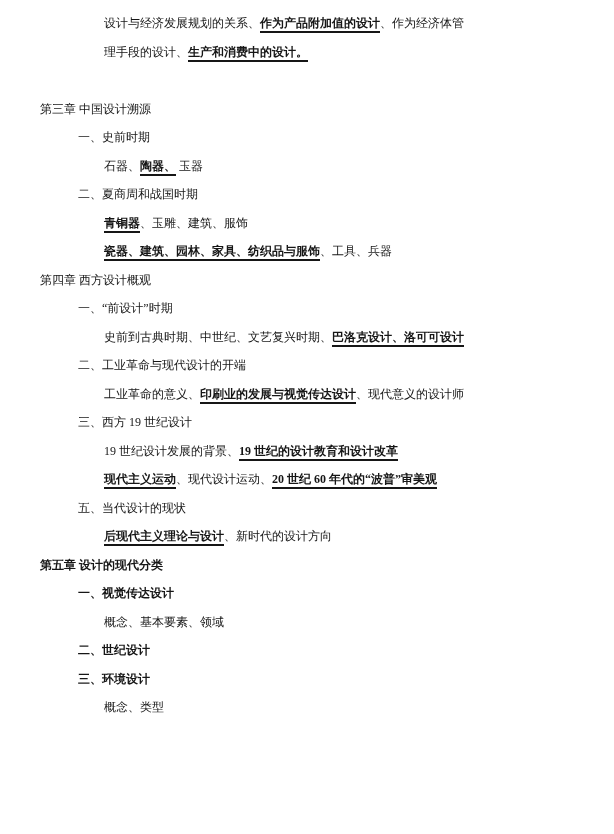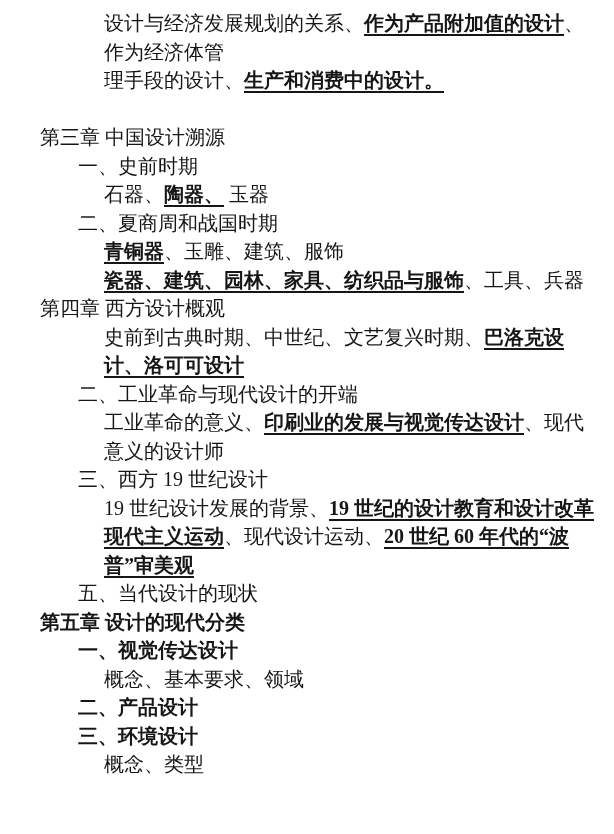--- a/index.html
+++ b/index.html
@@ -9,21 +9,21 @@
   }
   body {
     width: 614px;
     height: 834px;
     overflow: hidden;
     font-family: "Liberation Serif", "DejaVu Serif", serif;
     color: #161616;
   }
   .doc {
     padding: 9px 20px 16px 40px;
-    font-size: 20px;
+    font-size: 12px;
     line-height: 28.5px;
   }
   .line {
     white-space: pre-wrap;
   }
   .line.chapter { margin-left: 0; }
   .line.item    { margin-left: 38px; }
   .line.content { margin-left: 64px; }
   .line.gap-blank   { margin-top: 28.5px; }  
   .line.gap-section { }    
@@ -40,26 +40,28 @@
 <div class="doc" id="doc">
     <div class="line content"><span class="seg">设计与经济发展规划的关系、</span><span class="seg bold underline">作为产品附加值的设计</span><span class="seg">、作为经济体管</span></div>
     <div class="line content"><span class="seg">理手段的设计、</span><span class="seg bold underline">生产和消费中的设计。</span></div>
     <div class="line chapter gap-blank"><span class="seg">第三章 中国设计溯源</span></div>
     <div class="line item"><span class="seg">一、史前时期</span></div>
     <div class="line content"><span class="seg">石器、</span><span class="seg bold underline">陶器、</span><span class="seg"> 玉器</span></div>
     <div class="line item"><span class="seg">二、夏商周和战国时期</span></div>
     <div class="line content"><span class="seg bold underline">青铜器</span><span class="seg">、玉雕、建筑、服饰</span></div>
     <div class="line content"><span class="seg bold underline">瓷器、建筑、园林、家具、纺织品与服饰</span><span class="seg">、工具、兵器</span></div>
     <div class="line chapter"><span class="seg">第四章 西方设计概观</span></div>
+    <div class="line item"><span class="seg">一、“前设计”时期</span></div>
     <div class="line content"><span class="seg">史前到古典时期、中世纪、文艺复兴时期、</span><span class="seg bold underline">巴洛克设计、洛可可设计</span></div>
     <div class="line item"><span class="seg">二、工业革命与现代设计的开端</span></div>
     <div class="line content"><span class="seg">工业革命的意义、</span><span class="seg bold underline">印刷业的发展与视觉传达设计</span><span class="seg">、现代意义的设计师</span></div>
     <div class="line item"><span class="seg">三、西方 19 世纪设计</span></div>
     <div class="line content"><span class="seg">19 世纪设计发展的背景、</span><span class="seg bold underline">19 世纪的设计教育和设计改革</span></div>
     <div class="line content"><span class="seg bold underline">现代主义运动</span><span class="seg">、现代设计运动、</span><span class="seg bold underline">20 世纪 60 年代的“波普”审美观</span></div>
     <div class="line item"><span class="seg">五、当代设计的现状</span></div>
+    <div class="line content"><span class="seg bold underline">后现代主义理论与设计</span><span class="seg">、新时代的设计方向</span></div>
     <div class="line chapter gap-section"><span class="seg bold">第五章 设计的现代分类</span></div>
     <div class="line item"><span class="seg bold">一、视觉传达设计</span></div>
-    <div class="line content"><span class="seg">概念、基本要求、领域</span></div>
-    <div class="line item"><span class="seg bold">二、产品设计</span></div>
+    <div class="line content"><span class="seg">概念、基本要素、领域</span></div>
+    <div class="line item"><span class="seg bold">二、世纪设计</span></div>
     <div class="line item"><span class="seg bold">三、环境设计</span></div>
     <div class="line content"><span class="seg">概念、类型</span></div>
   </div>
 
 </body></html>

